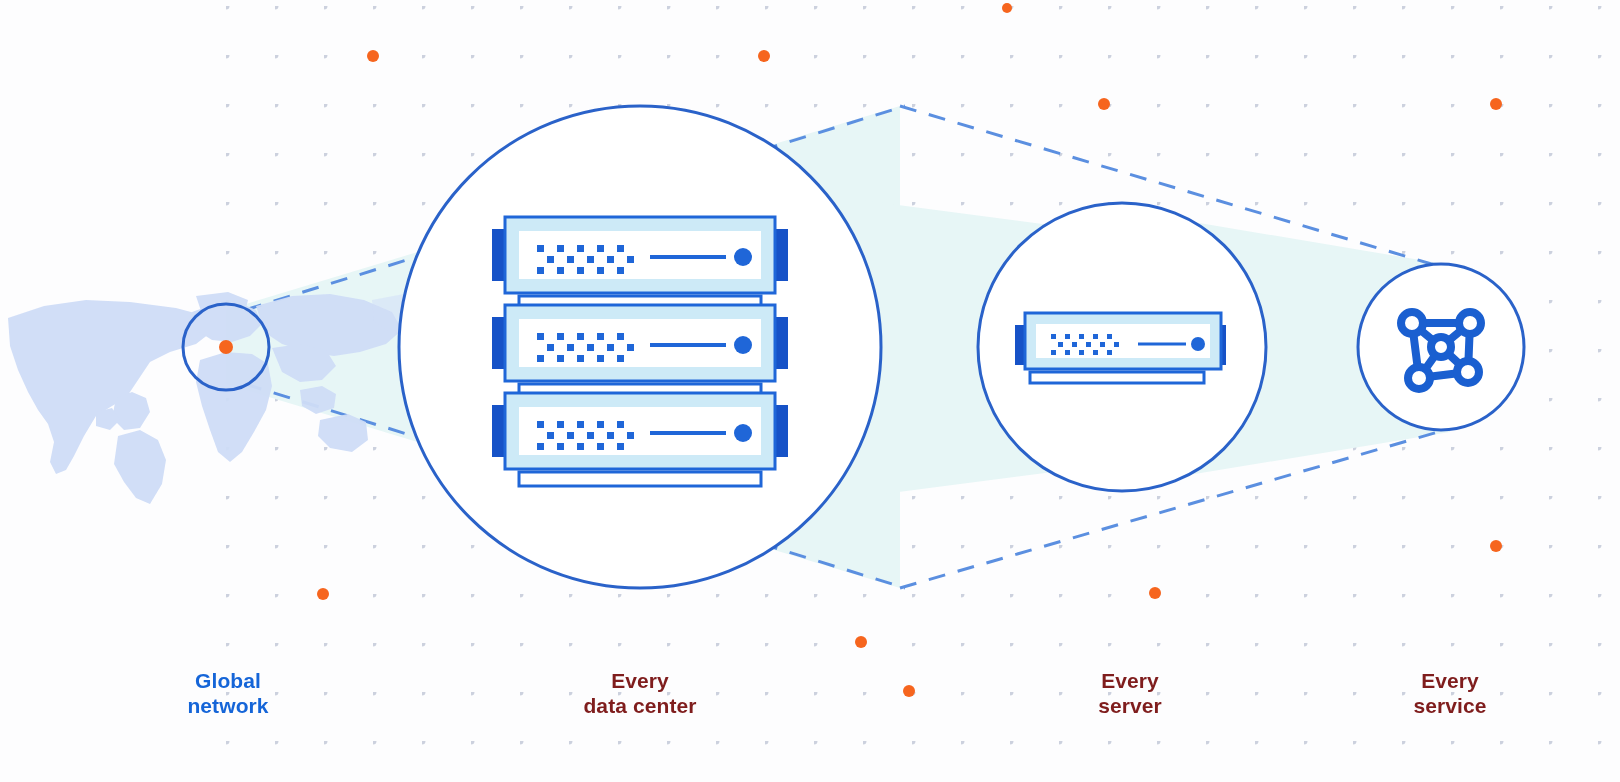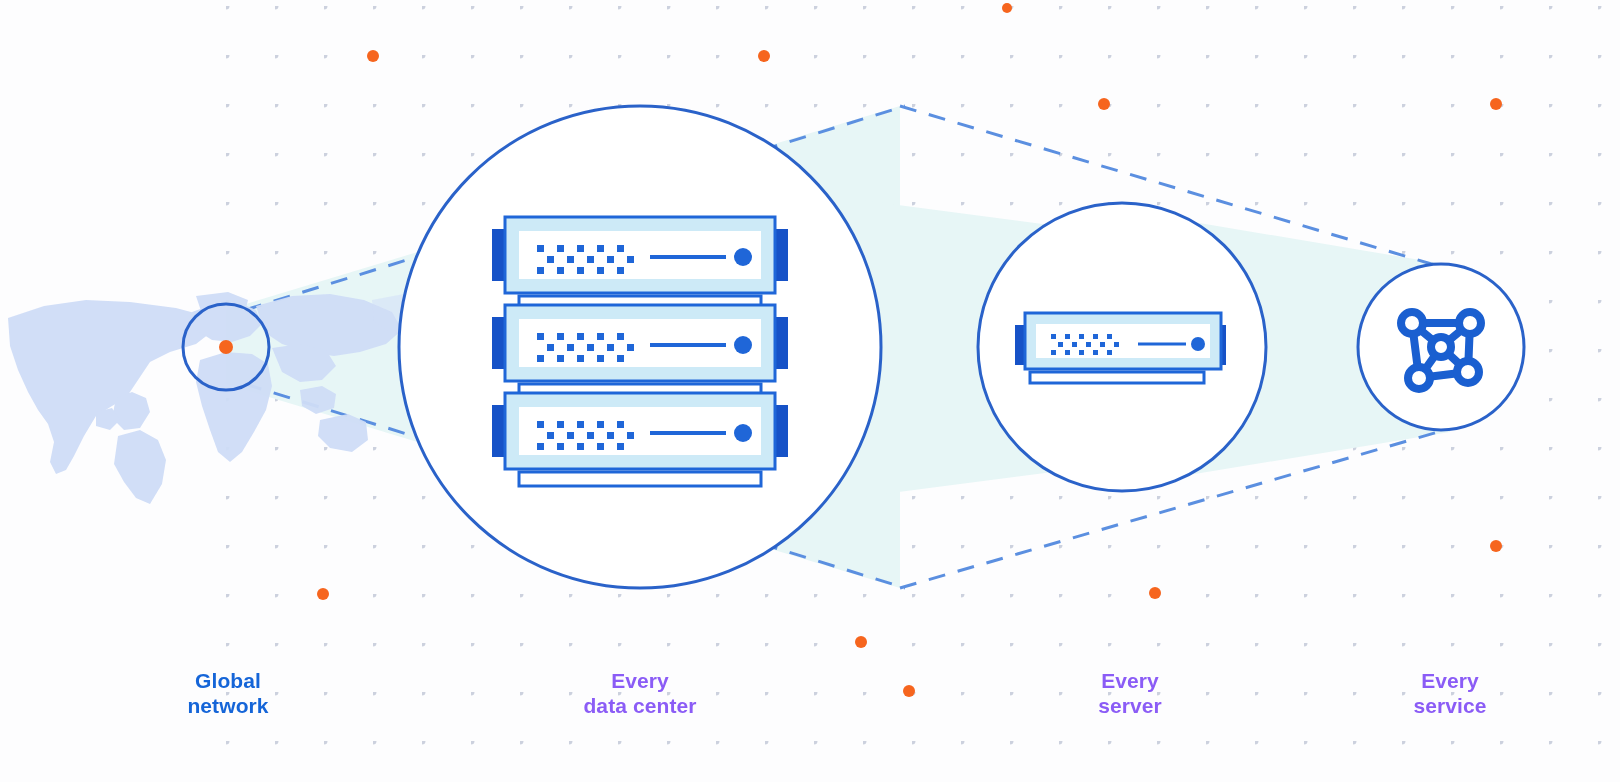--- a/index.html
+++ b/index.html
@@ -12,21 +12,21 @@
   #stage{position:relative;width:1620px;height:782px;overflow:hidden;background:#fdfdfe;}
   #stage svg.layer{position:absolute;left:0;top:0;width:1620px;height:782px;}
   .labels{position:absolute;left:0;top:0;width:1454px;height:782px;pointer-events:none;border-radius:11px;}
   .label{
     position:absolute;
     text-align:center;
     font-size:21px;
     line-height:25px;
     font-weight:700;
     letter-spacing:.1px;
-    color:#8b5cf6;
+    color:#7f1d1d;
     white-space:pre-line;
   }
   .label.accent{color:#1565d8;}
   .lbl-global{left:128px;top:668px;width:200px;}
   .lbl-dc{left:540px;top:668px;width:200px;}
   .lbl-srv{left:1030px;top:668px;width:200px;}
   .lbl-svc{left:1350px;top:668px;width:200px;}
 </style>
 </head>
 <body>

